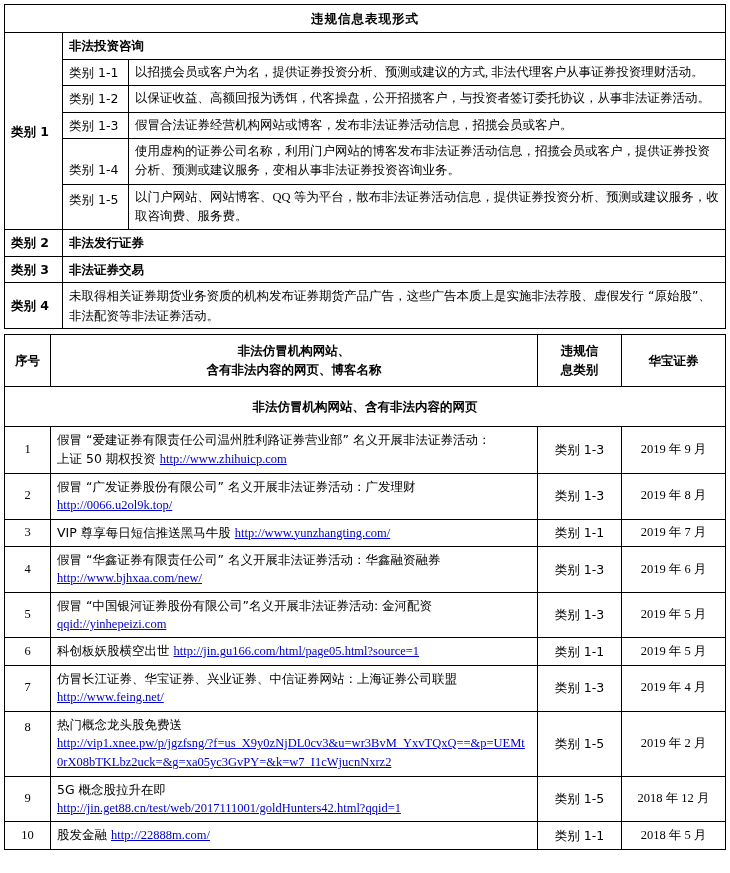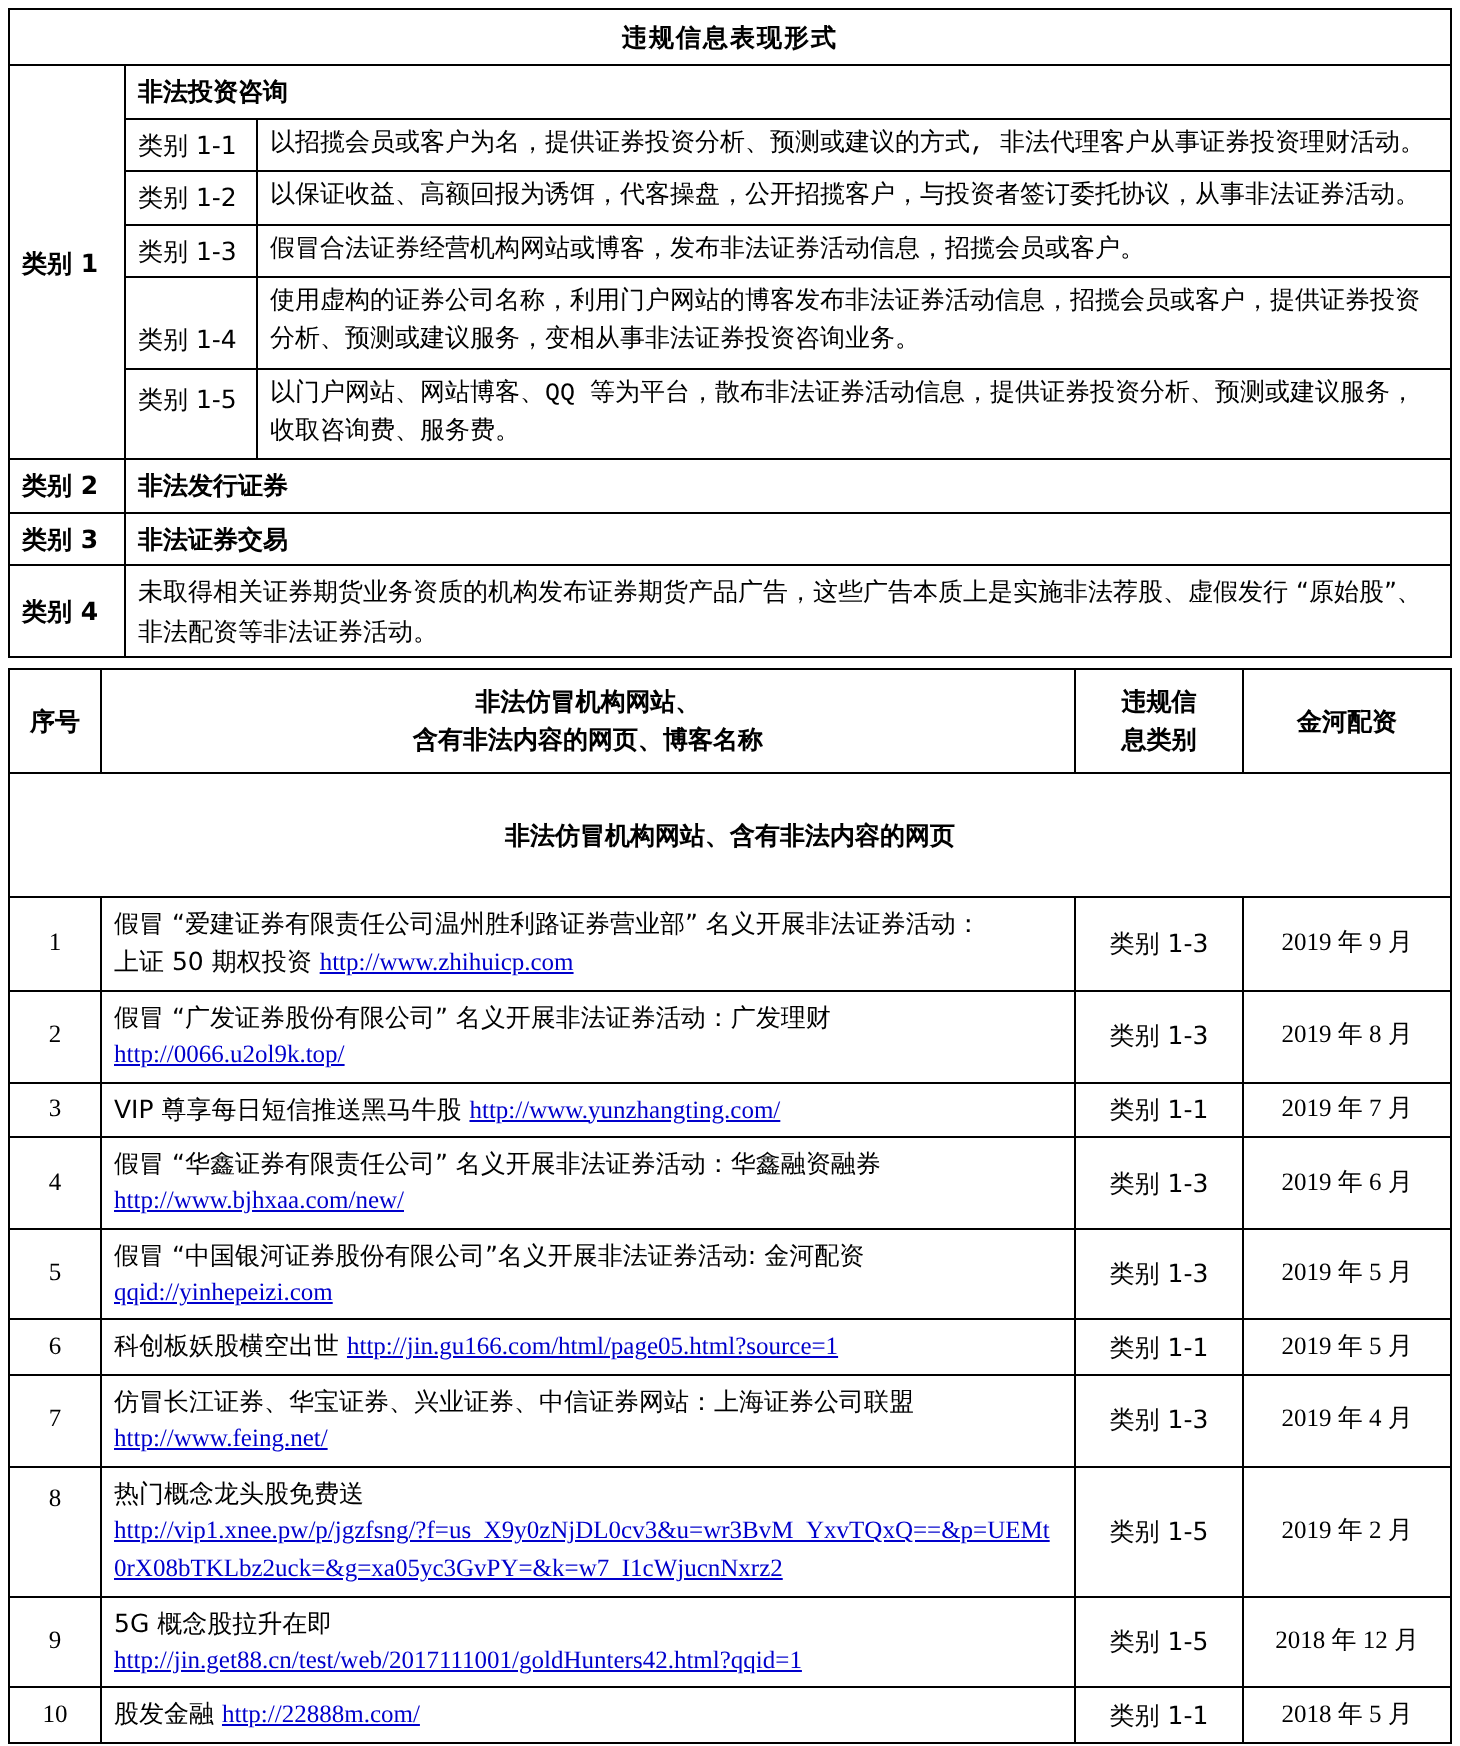--- a/index.html
+++ b/index.html
@@ -59,42 +59,42 @@
     font-family: "DejaVu Sans", "Liberation Sans", sans-serif;
   }
   .sub-label {
     width: 66px;
     font-size: 12px;
     white-space: nowrap;
     font-family: "DejaVu Sans", "Liberation Sans", sans-serif;
   }
   .sub-text {
     font-size: 12.5px;
-    font-family: Liberation Mono, monospace;
+    font-family: Liberation Serif, serif;
     line-height: 1.75;
   }
   .cat4-text {
     font-size: 12.5px;
     font-family: "DejaVu Sans", "Liberation Sans", sans-serif;
     line-height: 1.75;
   }
   .hdr td {
     text-align: center;
     font-weight: bold;
     font-size: 15px;
     font-family: "DejaVu Sans", "Liberation Sans", sans-serif;
     line-height: 1.45;
     padding: 6px 4px !important;
   }
   .band td {
     text-align: center;
     font-weight: bold;
     font-size: 12.5px;
     font-family: "DejaVu Sans", "Liberation Sans", sans-serif;
-    padding: 21px 6px !important;
+    padding: 10px 6px !important;
   }
   .c-idx   { width: 46px;  text-align: center; font-size: 12.5px; }
   .c-name  { }
   .c-type  { width: 84px;  text-align: center; font-size: 12px; white-space: nowrap;
              font-family: "DejaVu Sans", "Liberation Sans", sans-serif; }
   .c-date  { width: 104px; text-align: center; font-size: 12.5px; white-space: nowrap; }
   .desc {
     font-size: 12.5px;
     font-family: "DejaVu Sans", "Liberation Sans", sans-serif;
   }
@@ -179,21 +179,21 @@
       <tr class="hdr">
         <td>序号</td>
         <td>
           <span class="line">非法仿冒机构网站、</span>
           <span class="line">含有非法内容的网页、博客名称</span>
         </td>
         <td>
           <span class="line">违规信</span>
           <span class="line">息类别</span>
         </td>
-        <td>金河配资</td>
+        <td>华宝证券</td>
       </tr>
 
       <tr class="band">
         <td colspan="4">非法仿冒机构网站、含有非法内容的网页</td>
       </tr>
 
       <tr>
         <td class="c-idx">1</td>
         <td class="c-name">
           <span class="line desc">假冒 “爱建证券有限责任公司温州胜利路证券营业部” 名义开展非法证券活动：</span>

